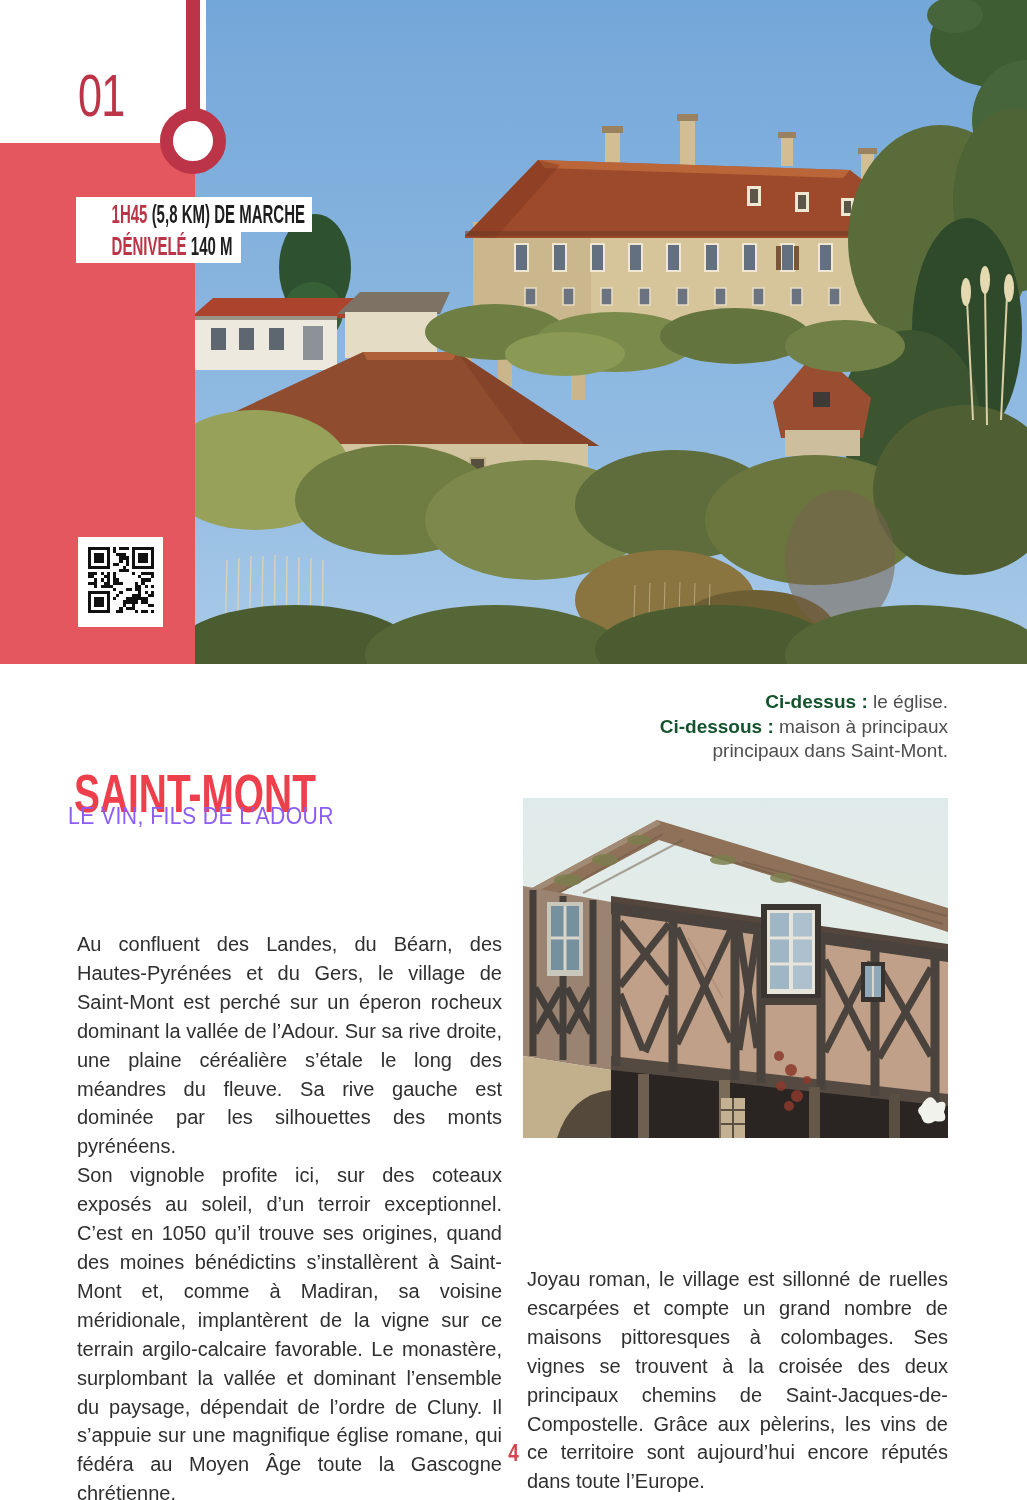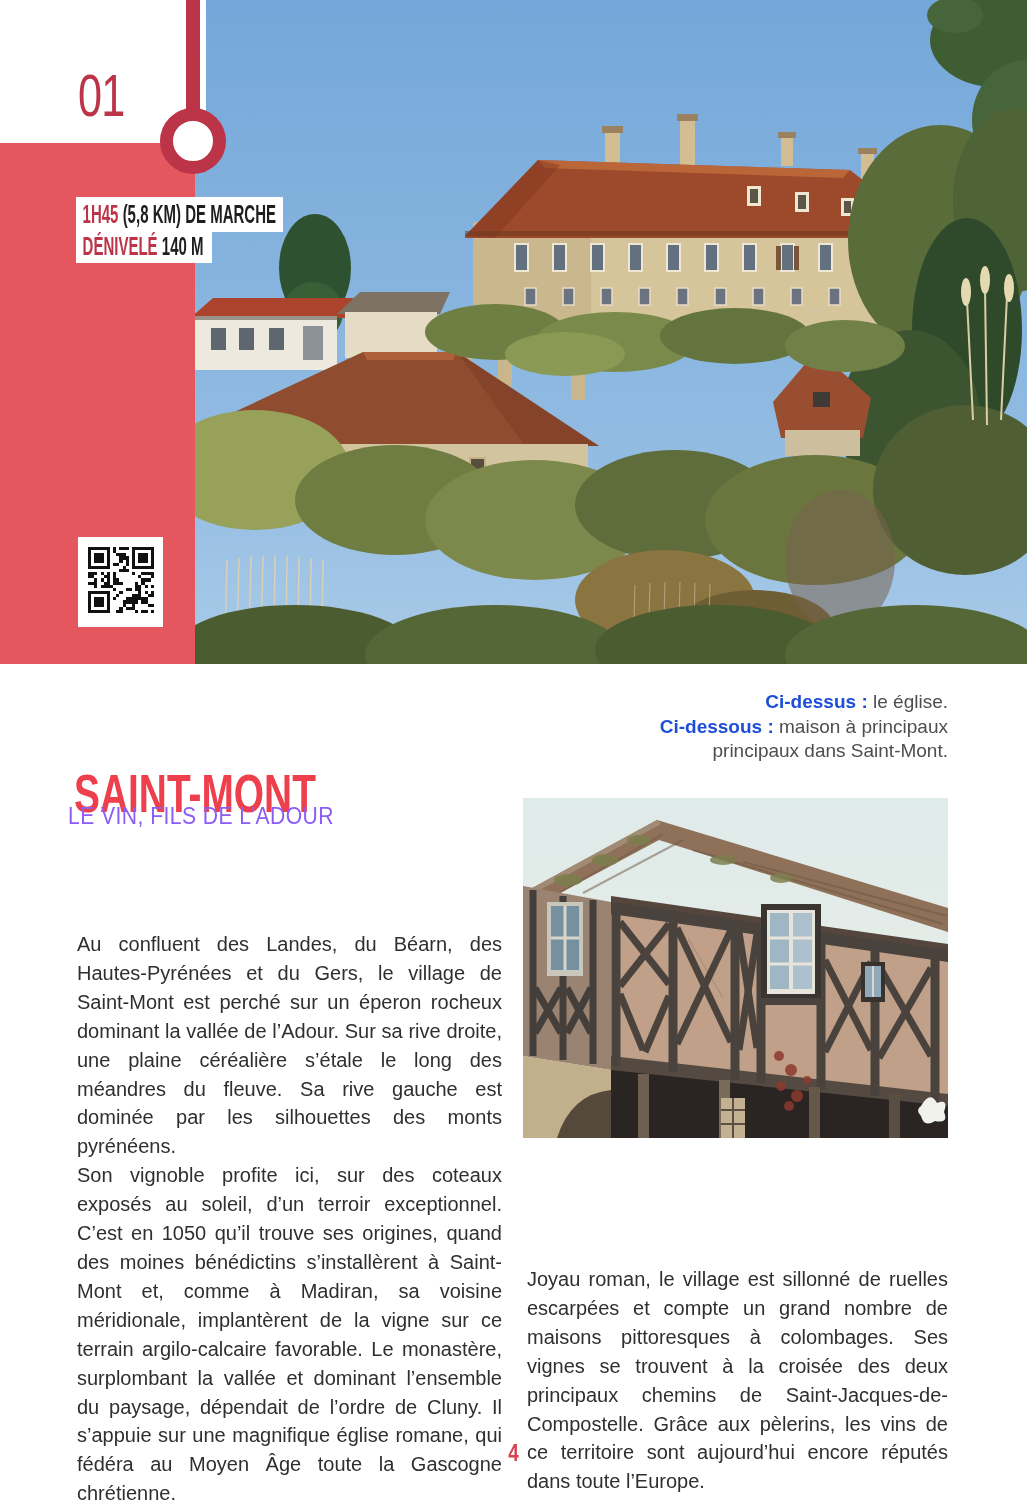--- a/index.html
+++ b/index.html
@@ -16,35 +16,35 @@
   #corner-panel{left:0;top:0;width:206px;height:143px;background:#ffffff;}
   #red-sidebar{left:0;top:143px;width:195px;height:521px;background:#E4575F;}
 
   
   #route-number{left:78px;top:66px;color:#BC3448;font-weight:normal;font-size:60px;line-height:60px;}
   #route-number .cond{transform:scaleX(.72);letter-spacing:-1px;}
   #pin-line{left:186px;top:0;width:14px;height:112px;background:#BC3448;}
   #pin-circle{left:160px;top:108px;width:40px;height:40px;border:13px solid #BC3448;border-radius:50%;background:#ffffff;}
 
   
-  .strip{background:#ffffff;overflow:visible;}
+  .strip{background:#ffffff;overflow:visible;padding-left:29px;}
   #strip1{left:76px;top:197px;width:207px;height:35px;}
   #strip2{left:76px;top:232px;width:136px;height:31px;}
   .strip .txt{font-weight:bold;font-size:25px;color:#1E1E1E;padding-left:11px;}
   #strip1 .txt{line-height:35px;transform:scaleX(.60);}
   #strip2 .txt{line-height:29px;transform:scaleX(.60);}
   .strip .red{color:#BC3448;}
 
   
   #qr-box{left:78px;top:537px;width:85px;height:90px;background:#ffffff;}
   #qr-box svg{display:block;margin:10px auto 0 auto;}
 
   
   #caption{top:690px;right:79px;width:320px;text-align:right;font-size:19px;line-height:24.5px;color:#4E4E50;}
-  #caption .cap-b{font-weight:bold;color:#1d4ed8;}
+  #caption .cap-b{font-weight:bold;color:#14532d;}
 
   
   #title{left:74px;top:755px;color:#EE404C;font-weight:bold;font-size:54px;line-height:77px;}
   #title .cond{transform:scaleX(.72);letter-spacing:0;}
   #subtitle{left:68px;top:801px;color:#8b5cf6;font-size:24px;line-height:30px;}
   #subtitle .cond{transform:scaleX(.88);letter-spacing:.5px;}
 
   
   .bodycol{font-size:20px;line-height:28.9px;text-align:justify;color:#2F2F2F;}
   #col-left{left:77px;top:930px;width:425px;}

